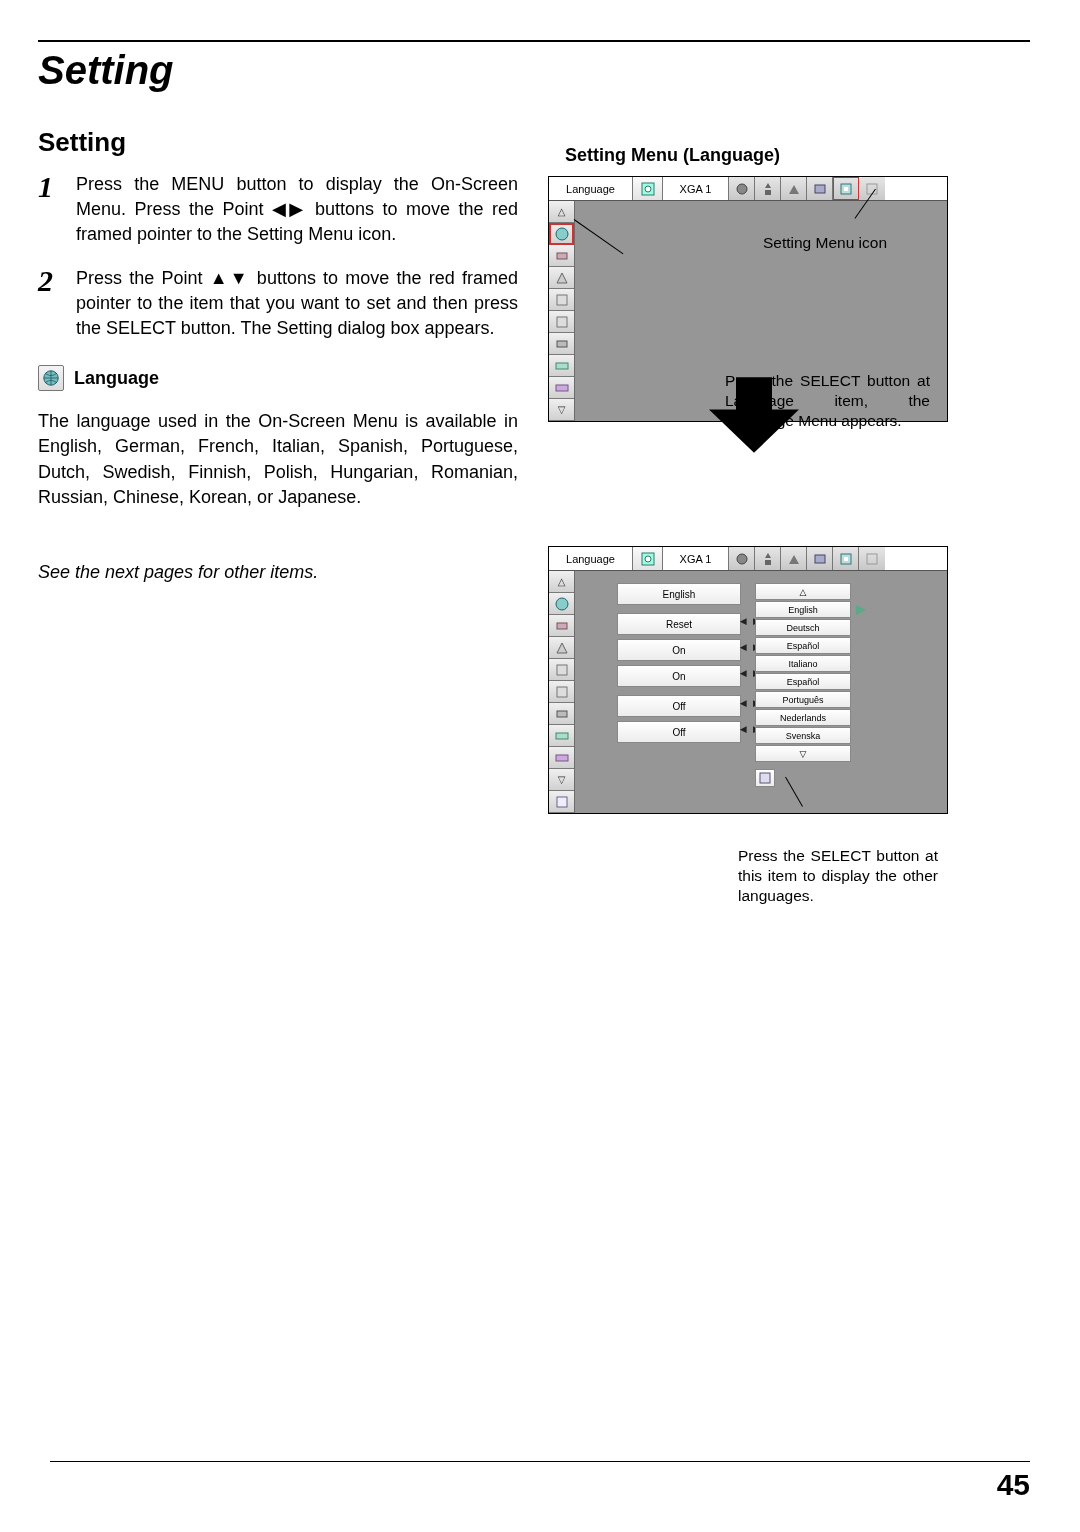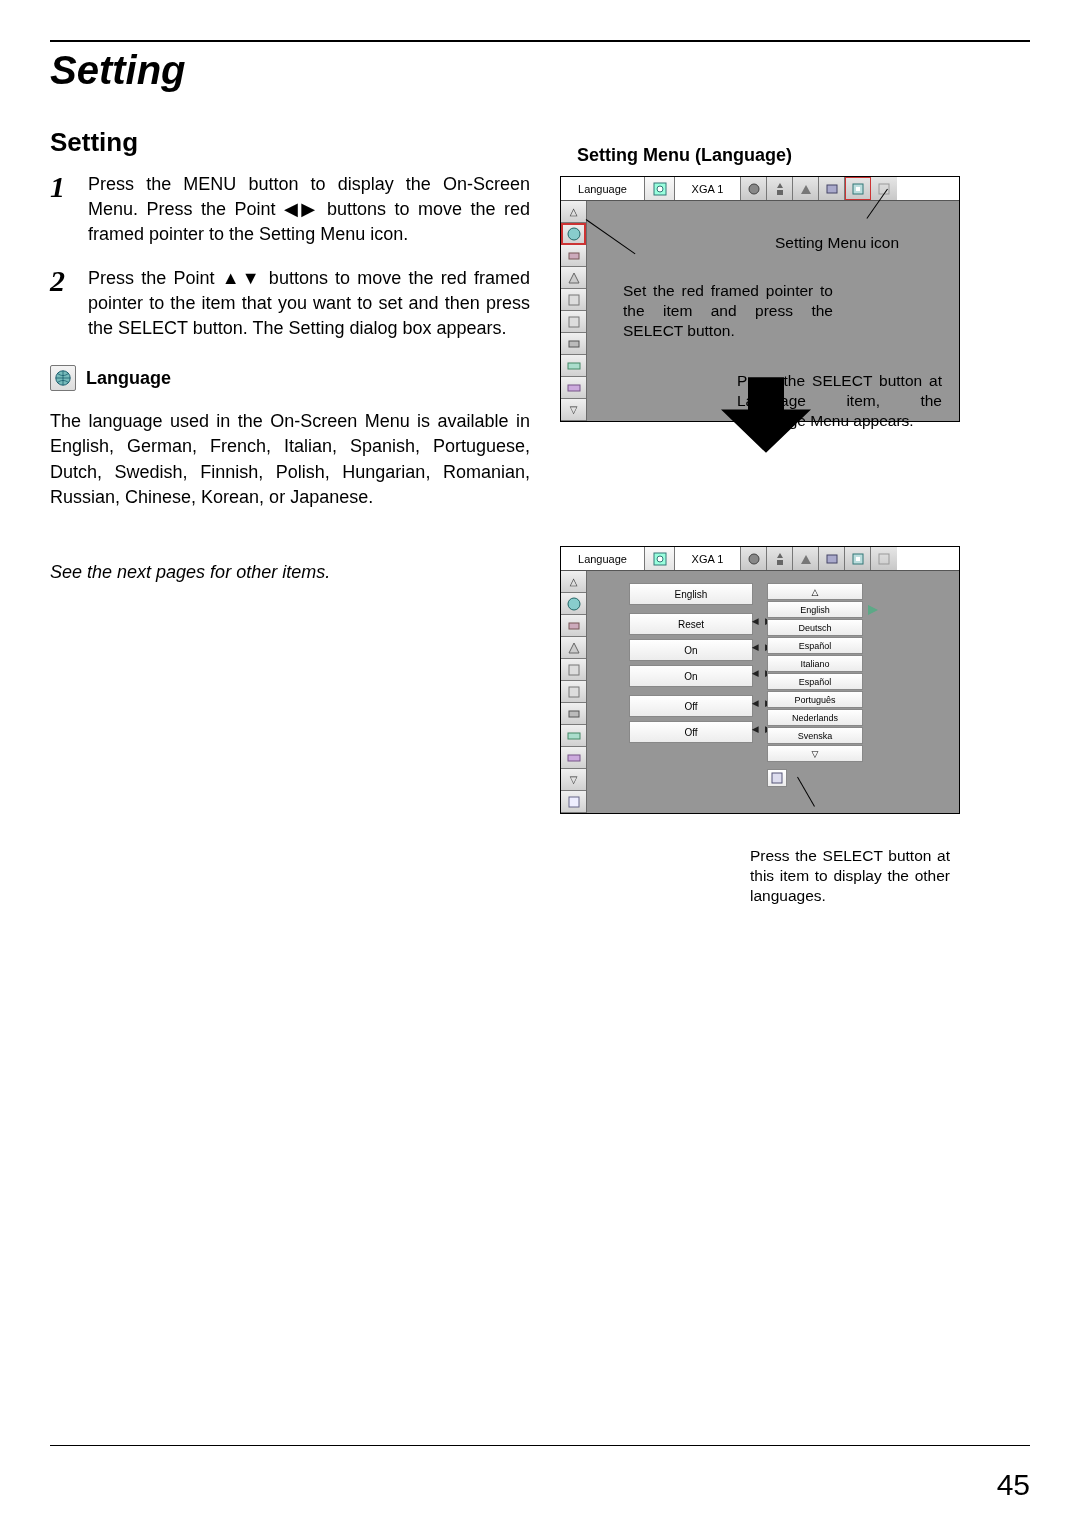--- a/index.html
+++ b/index.html
@@ -6,21 +6,21 @@
   body {
     margin: 0;
     font-family: Arial, Helvetica, sans-serif;
     background: #fff;
     color: #000;
     width: 1080px;
     height: 1532px;
     position: relative;
   }
   .page {
-    padding: 40px 50px 30px 50px;
+    padding: 40px 50px 30px 38px;
   }
   .rule {
     border-bottom: 2px solid #000;
     margin-bottom: 6px;
   }
   .chapter-title {
     font-size: 40px;
     font-weight: bold;
     font-style: italic;
     margin: 0 0 34px 0;
@@ -201,24 +201,24 @@
   .annotate {
     position: absolute;
     font-size: 15.5px;
     line-height: 1.3;
   }
   
   .footer {
     position: absolute;
     bottom: 30px; left: 50px; right: 50px;
     border-top: 1px solid #000;
-    padding-top: 22px;
+    padding-top: 6px;
     text-align: right;
     font-size: 30px;
-    font-weight: normal;
+    font-weight: bold;
   }
   
   .mini-ic { width:16px; height:16px; }
 </style>
 </head>
 <body>
 
 <div class="page">
   <div class="rule"></div>
   <h1 class="chapter-title">Setting</h1>
@@ -340,21 +340,20 @@
                 </svg>
               </div>
             <div class="side-btn tri">▽</div>
           </div>
           <div class="osd-content">
 
             <div class="line" style="left:300px; top:-12px; width:1px; height:36px; transform:rotate(35deg); transform-origin:top;"></div>
             <div class="annotate" style="left:150px; top:32px; width:200px; text-align:center;">Setting Menu icon</div>
 
             <div class="line" style="left:-1px; top:18px; width:60px; height:1px; transform:rotate(35deg); transform-origin:left;"></div>
-            <div class="annotate callout" style="left:36px; top:80px; width:210px;">Set the red framed pointer to the item and press the SELECT button.</div>
 
             <div class="annotate callout" style="left:150px; top:170px; width:205px;">Press the SELECT button at Language item, the Language Menu appears.</div>
 
             <svg class="big-arrow" viewBox="0 0 100 84" style="position:absolute; left:44px; top:176px;">
               <path d="M30 0h40v36h30L50 84 0 36h30z" fill="#000"></path>
             </svg>
           </div>
         </div>
       </div>
 

